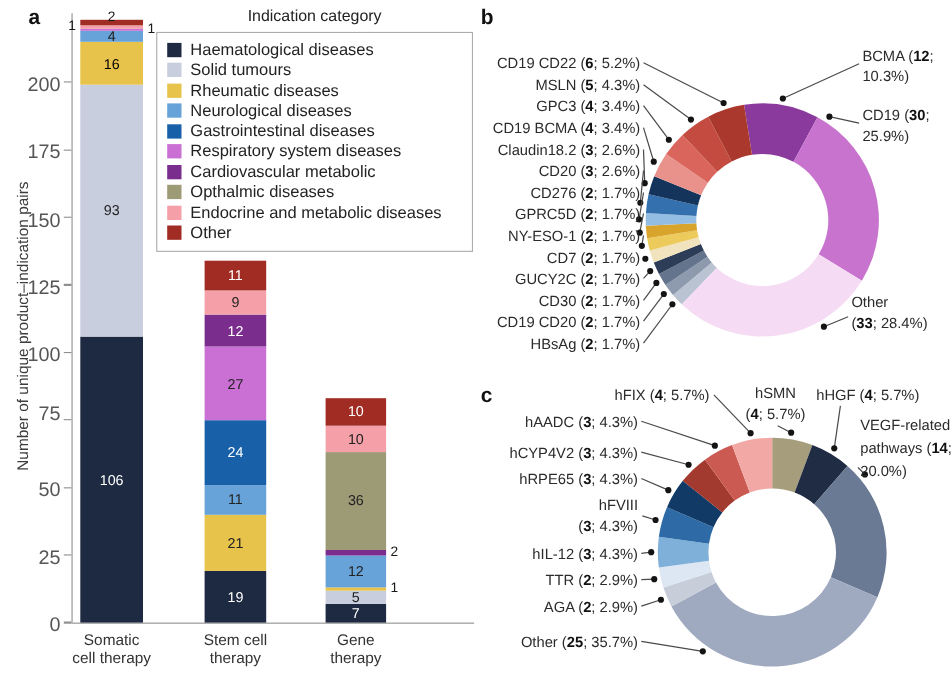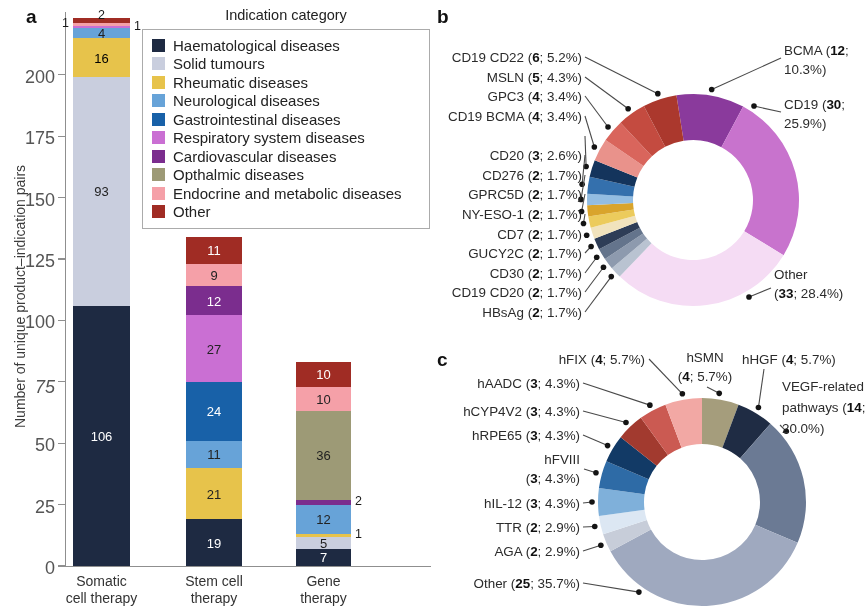--- a/index.html
+++ b/index.html
@@ -42,21 +42,21 @@
     <div id="plot-a">
         <div class="axisline" style="left: 65px; top: 12px; width: 1.3px; height: 554px;"></div>
         <div class="axisline" style="left: 65px; top: 566px; width: 366px; height: 1.3px;"></div>
         <div class="tick" style="left: 58px; top: 565.4px;"></div>
         <div class="ticklab" style="left: 21px; top: 558px;">0</div>
         <div class="tick" style="left: 58px; top: 504px;"></div>
         <div class="ticklab" style="left: 21px; top: 496.6px;">25</div>
         <div class="tick" style="left: 58px; top: 442.6px;"></div>
         <div class="ticklab" style="left: 21px; top: 435.2px;">50</div>
         <div class="tick" style="left: 58px; top: 381.2px;"></div>
-        <div class="ticklab" style="left: 21px; top: 377px; font-style: italic;">75</div>
+        <div class="ticklab" style="left: 21px; top: 366px;">75</div>
         <div class="tick" style="left: 58px; top: 319.8px;"></div>
         <div class="ticklab" style="left: 21px; top: 312.4px;">100</div>
         <div class="tick" style="left: 58px; top: 258.4px;"></div>
         <div class="ticklab" style="left: 21px; top: 251px;">125</div>
         <div class="tick" style="left: 58px; top: 197px;"></div>
         <div class="ticklab" style="left: 21px; top: 189.6px;">150</div>
         <div class="tick" style="left: 58px; top: 135.6px;"></div>
         <div class="ticklab" style="left: 21px; top: 128.2px;">175</div>
         <div class="tick" style="left: 58px; top: 74.2px;"></div>
         <div class="ticklab" style="left: 21px; top: 66.8px;">200</div>
@@ -131,21 +131,21 @@
         <div class="lrow">
           <div class="lsw" style="background: rgb(24, 97, 168);"></div>
           <span>Gastrointestinal diseases</span>
         </div>
         <div class="lrow">
           <div class="lsw" style="background: rgb(202, 111, 211);"></div>
           <span>Respiratory system diseases</span>
         </div>
         <div class="lrow">
           <div class="lsw" style="background: rgb(123, 45, 142);"></div>
-          <span>Cardiovascular diseases</span>
+          <span>Cardiovascular metabolic</span>
         </div>
         <div class="lrow">
           <div class="lsw" style="background: rgb(157, 154, 118);"></div>
           <span>Opthalmic diseases</span>
         </div>
         <div class="lrow">
           <div class="lsw" style="background: rgb(245, 160, 168);"></div>
           <span>Endocrine and metabolic diseases</span>
         </div>
         <div class="lrow">
@@ -241,20 +241,21 @@
         <circle cx="281.67809963220344" cy="89.56844384810344" r="2.8" fill="#141414"></circle>
         <line x1="351" y1="112" x2="323.999571921683" y2="106.06889639011251" stroke="#4a4a4a" stroke-width="1.1"></line>
         <circle cx="323.999571921683" cy="106.06889639011251" r="2.8" fill="#141414"></circle>
         <line x1="341" y1="288" x2="319" y2="296.99484522385717" stroke="#4a4a4a" stroke-width="1.1"></line>
         <circle cx="319" cy="296.99484522385717" r="2.8" fill="#141414"></circle>
       </svg>
       <div class="dlabel nowrap" style="right: 283px; text-align: right; top: 48px;">CD19 CD22 (<span class="val">6</span>; 5.2%)</div>
       <div class="dlabel nowrap" style="right: 283px; text-align: right; top: 68px;">MSLN (<span class="val">5</span>; 4.3%)</div>
       <div class="dlabel nowrap" style="right: 283px; text-align: right; top: 87px;">GPC3 (<span class="val">4</span>; 3.4%)</div>
       <div class="dlabel nowrap" style="right: 283px; text-align: right; top: 107px;">CD19 BCMA (<span class="val">4</span>; 3.4%)</div>
+      <div class="dlabel nowrap" style="right: 283px; text-align: right; top: 127px;">Claudin18.2 (<span class="val">3</span>; 2.6%)</div>
       <div class="dlabel nowrap" style="right: 283px; text-align: right; top: 146px;">CD20 (<span class="val">3</span>; 2.6%)</div>
       <div class="dlabel nowrap" style="right: 283px; text-align: right; top: 166px;">CD276 (<span class="val">2</span>; 1.7%)</div>
       <div class="dlabel nowrap" style="right: 283px; text-align: right; top: 185px;">GPRC5D (<span class="val">2</span>; 1.7%)</div>
       <div class="dlabel nowrap" style="right: 283px; text-align: right; top: 205px;">NY-ESO-1 (<span class="val">2</span>; 1.7%)</div>
       <div class="dlabel nowrap" style="right: 283px; text-align: right; top: 225px;">CD7 (<span class="val">2</span>; 1.7%)</div>
       <div class="dlabel nowrap" style="right: 283px; text-align: right; top: 244px;">GUCY2C (<span class="val">2</span>; 1.7%)</div>
       <div class="dlabel nowrap" style="right: 283px; text-align: right; top: 264px;">CD30 (<span class="val">2</span>; 1.7%)</div>
       <div class="dlabel nowrap" style="right: 283px; text-align: right; top: 283px;">CD19 CD20 (<span class="val">2</span>; 1.7%)</div>
       <div class="dlabel nowrap" style="right: 283px; text-align: right; top: 303px;">HBsAg (<span class="val">2</span>; 1.7%)</div>
       <div class="dlabel" style="left: 354px; top: 41px; width: 84px;">BCMA (<span class="val">12</span>; 10.3%)</div>

